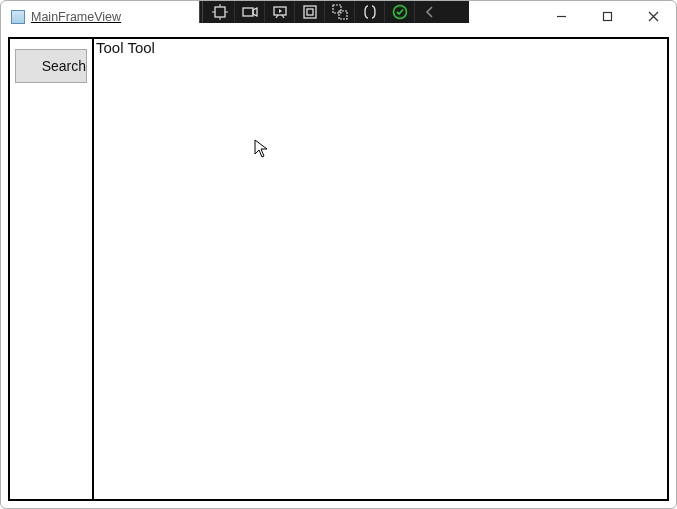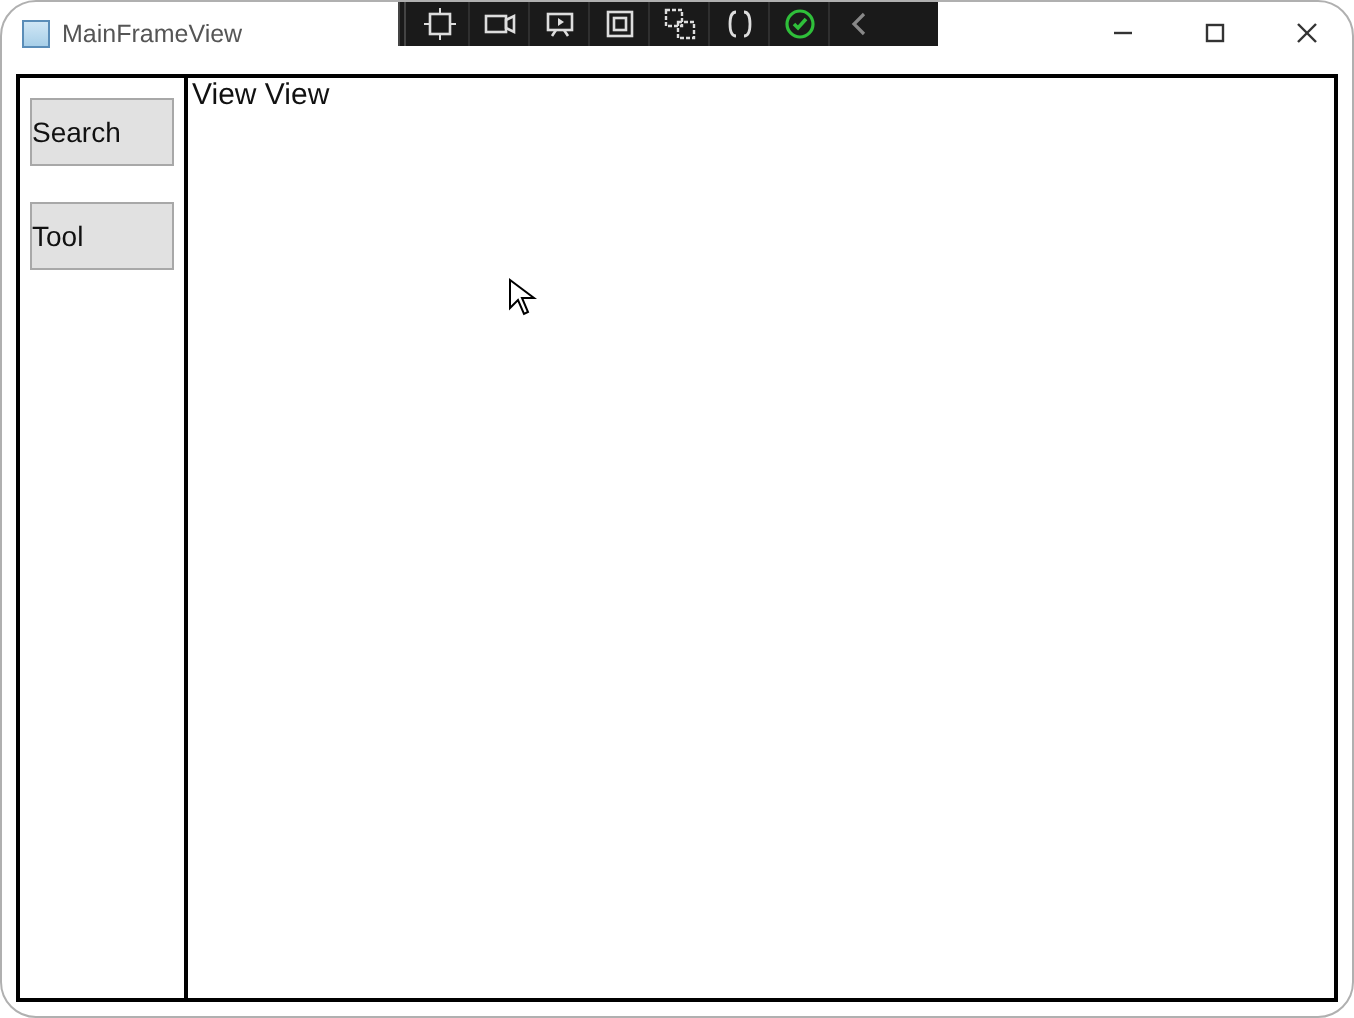--- a/index.html
+++ b/index.html
@@ -1,17 +1,17 @@
 <!DOCTYPE html>
 <html><head>
 <meta charset="utf-8">
 <style>
   * { box-sizing: border-box; margin: 0; padding: 0; }
   html, body { width: 677px; height: 509px; font-family: "Segoe UI", Tahoma, sans-serif; background: #fff; overflow: hidden; }
-  .window { width: 677px; height: 509px; border: 1px solid #b0b0b0; border-radius: 18px; position: relative; background: #fff; }
+  .window { width: 677px; height: 509px; border: 1px solid #b0b0b0; border-radius: 6px; position: relative; background: #fff; text-decoration: underline; }
   .titlebar { height: 32px; display: flex; align-items: center; position: relative; }
   .app-icon { width: 14px; height: 14px; margin: 0 6px 0 10px; border: 1px solid #5a8db8; background: linear-gradient(#cfe6f5,#a8cfe8); }
   .title-text { font-size: 12.5px; color: #555; }
   .tool-strip {
     position: absolute; left: 198px; top: 0; height: 22px; width: 270px;
     background: #1a1a1a; display: flex; align-items: stretch;
   }
   .ts-btn { width: 30px; display: flex; align-items: center; justify-content: center; border-right: 1px solid #2f2f2f; color: #e0e0e0; }
   .ts-btn:last-child { border-right: none; }
   .ts-btn svg { width: 16px; height: 16px; }
@@ -20,21 +20,21 @@
   .win-controls { position: absolute; right: 0; top: 0; height: 30px; display: flex; }
   .win-btn { width: 46px; display: flex; align-items: center; justify-content: center; color: #555; }
   .win-btn svg { width: 11px; height: 11px; }
   .content {
     position: absolute; left: 7px; top: 36px; right: 7px; bottom: 7px;
     border: 2px solid #000; display: flex; background: #fff;
   }
   .sidebar { width: 84px; border-right: 2px solid #000; padding: 10px 4px; display: flex; flex-direction: column; gap: 18px; align-items: center; }
   .side-btn {
     width: 72px; height: 34px; background: #e1e1e1; border: 1px solid #a8a8a8;
-    font-size: 14px; color: #111; display: flex; align-items: center; justify-content: flex-start;
+    font-size: 14px; color: #111; display: flex; align-items: center; justify-content: flex-end;
     cursor: default;
   }
   .main { flex: 1; position: relative; }
   .view-label { position: absolute; left: 2px; top: 0px; font-size: 15px; color: #111; }
   .cursor { position: absolute; left: 160px; top: 100px; width: 16px; height: 20px; }
   .cursor svg { width: 16px; height: 20px; }
 </style>
 </head>
 <body>
 
@@ -117,26 +117,23 @@
           </svg>
       </div>
     </div>
   </div>
 
   <div class="content">
     <div class="sidebar">
       <div class="side-btn">
         <span>Search</span>
       </div>
-      <div class="side-btn">
-        <span>Tool</span>
-      </div>
     </div>
     <div class="main">
-      <div class="view-label">View View</div>
+      <div class="view-label">Tool Tool</div>
       <div class="cursor">
         <svg viewBox="0 0 16 20">
             <path d="M1 1 L1 15 L5 11 L8 18 L10 17 L7 10 L13 10 Z" fill="#fff" stroke="#000" stroke-width="1"></path>
           </svg>
       </div>
     </div>
   </div>
 
 </div>
 

